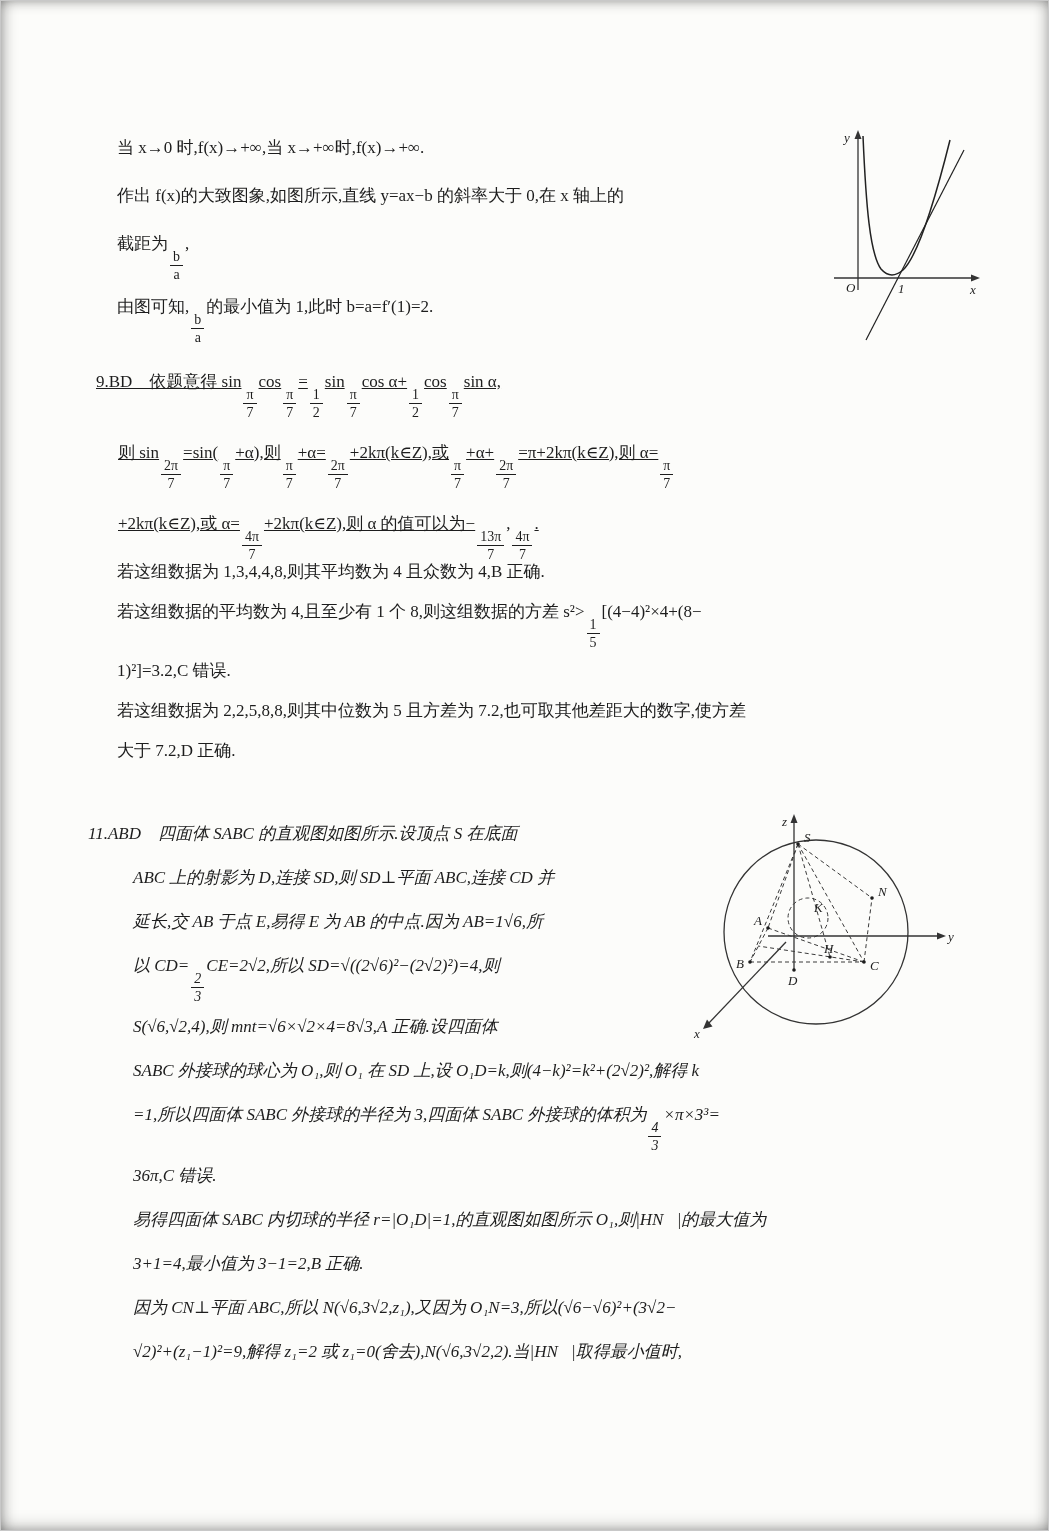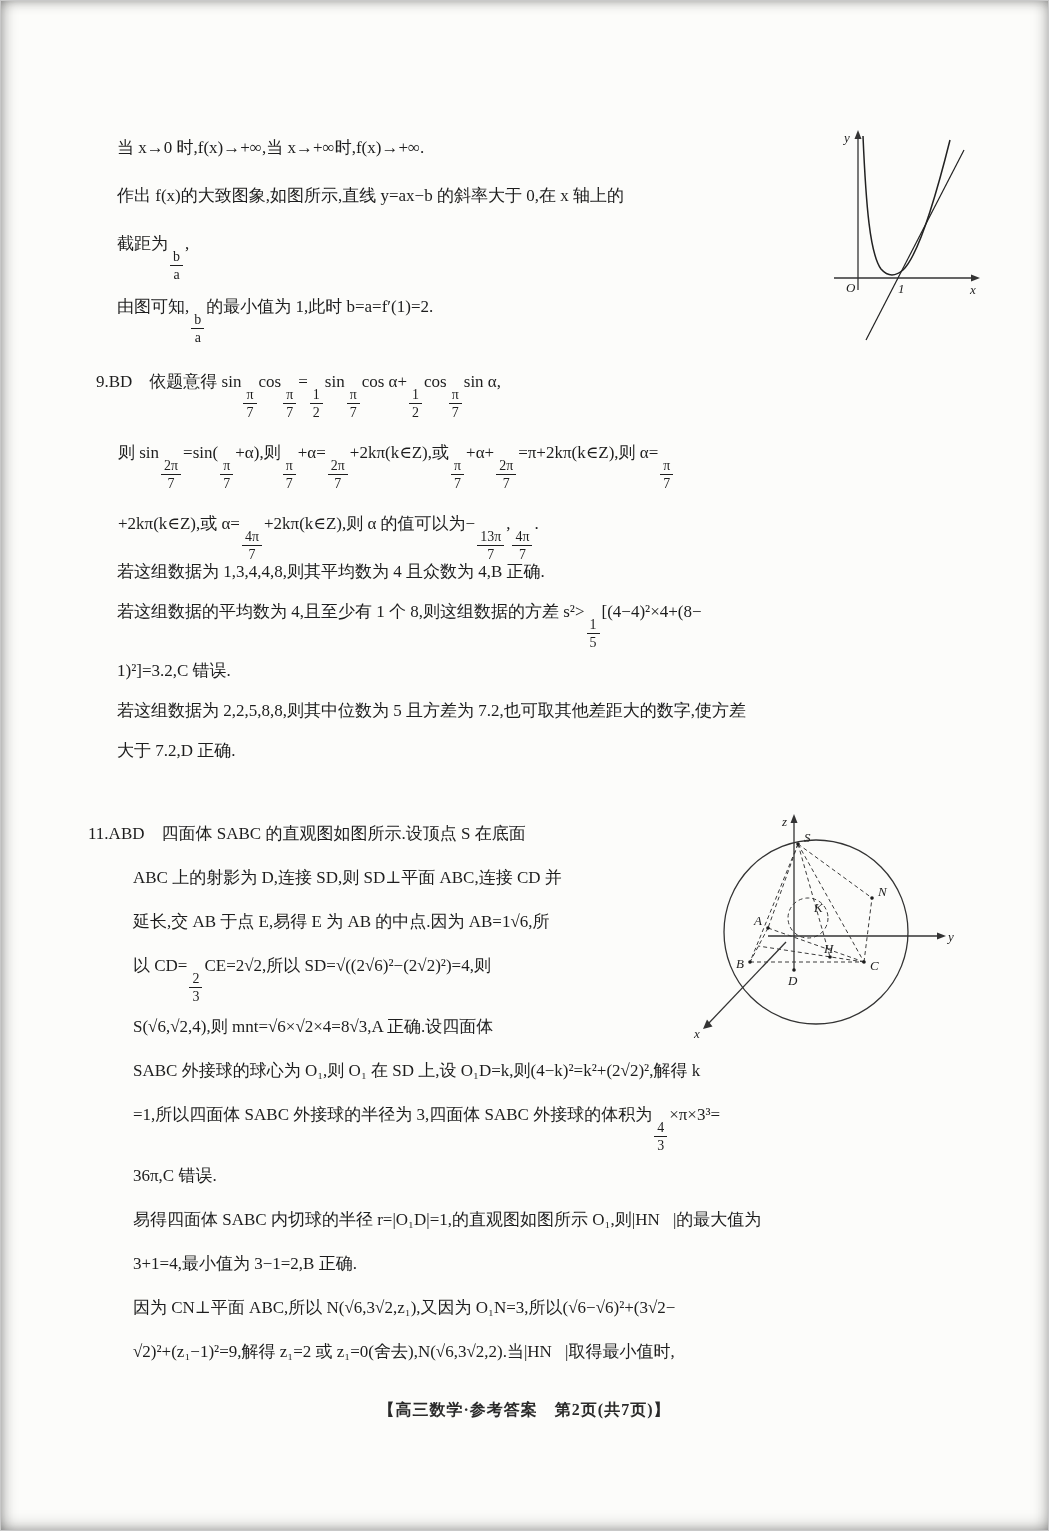--- a/index.html
+++ b/index.html
@@ -11,26 +11,26 @@
                inset 10px 0 16px -9px rgba(0,0,0,.45),
                inset -10px 0 16px -9px rgba(0,0,0,.35),
                inset 0 10px 14px -9px rgba(0,0,0,.30),
                inset 0 -12px 18px -11px rgba(0,0,0,.35);
   }
   .blk{position:absolute;}
   .line{white-space:nowrap;}
   .intro{left:117px;top:124px;}
   .intro .line{line-height:48px;}
   .q9{left:96px;top:350px;}
-  .q9 .line{line-height:64px;}
+  .q9 .line{line-height:64px;text-decoration:underline;}
   .q9 .cont{padding-left:22px;}
   .q10{left:88px;top:552px;}
   .q10 .line{line-height:40px;}
   .q10 .cont{padding-left:29px;}
-  .q11{left:88px;top:812px;}
+  .q11{left:88px;top:812px;font-style:italic;}
   .q11 .line{line-height:44px;}
   .q11 .cont{padding-left:45px;}
   .frac{
     display:inline-flex;flex-direction:column;align-items:center;
     vertical-align:-0.85em;font-size:0.82em;line-height:1.15;
     margin:0 2px;text-align:center;
   }
   .fn{border-bottom:1.3px solid currentColor;padding:0 3px;}
   .fd{padding-top:1px;}
   .footer{
@@ -202,15 +202,14 @@
           <span class="fn">4</span>
           <span class="fd">3</span>
         </span>×π×3³=</div>
     <div class="line cont">36π,C 错误.</div>
     <div class="line cont">易得四面体 SABC 内切球的半径 r=|O₁D|=1,的直观图如图所示 O₁,则|HN⃗|的最大值为</div>
     <div class="line cont">3+1=4,最小值为 3−1=2,B 正确.</div>
     <div class="line cont">因为 CN⊥平面 ABC,所以 N(√6,3√2,z₁),又因为 O₁N=3,所以(√6−√6)²+(3√2−</div>
     <div class="line cont">√2)²+(z₁−1)²=9,解得 z₁=2 或 z₁=0(舍去),N(√6,3√2,2).当|HN⃗|取得最小值时,</div>
   </div>
 
-  <div class="footer">【高三数学·参考答案　第2页(共7页)】</div>
 
 </div>
 
 </body></html>

